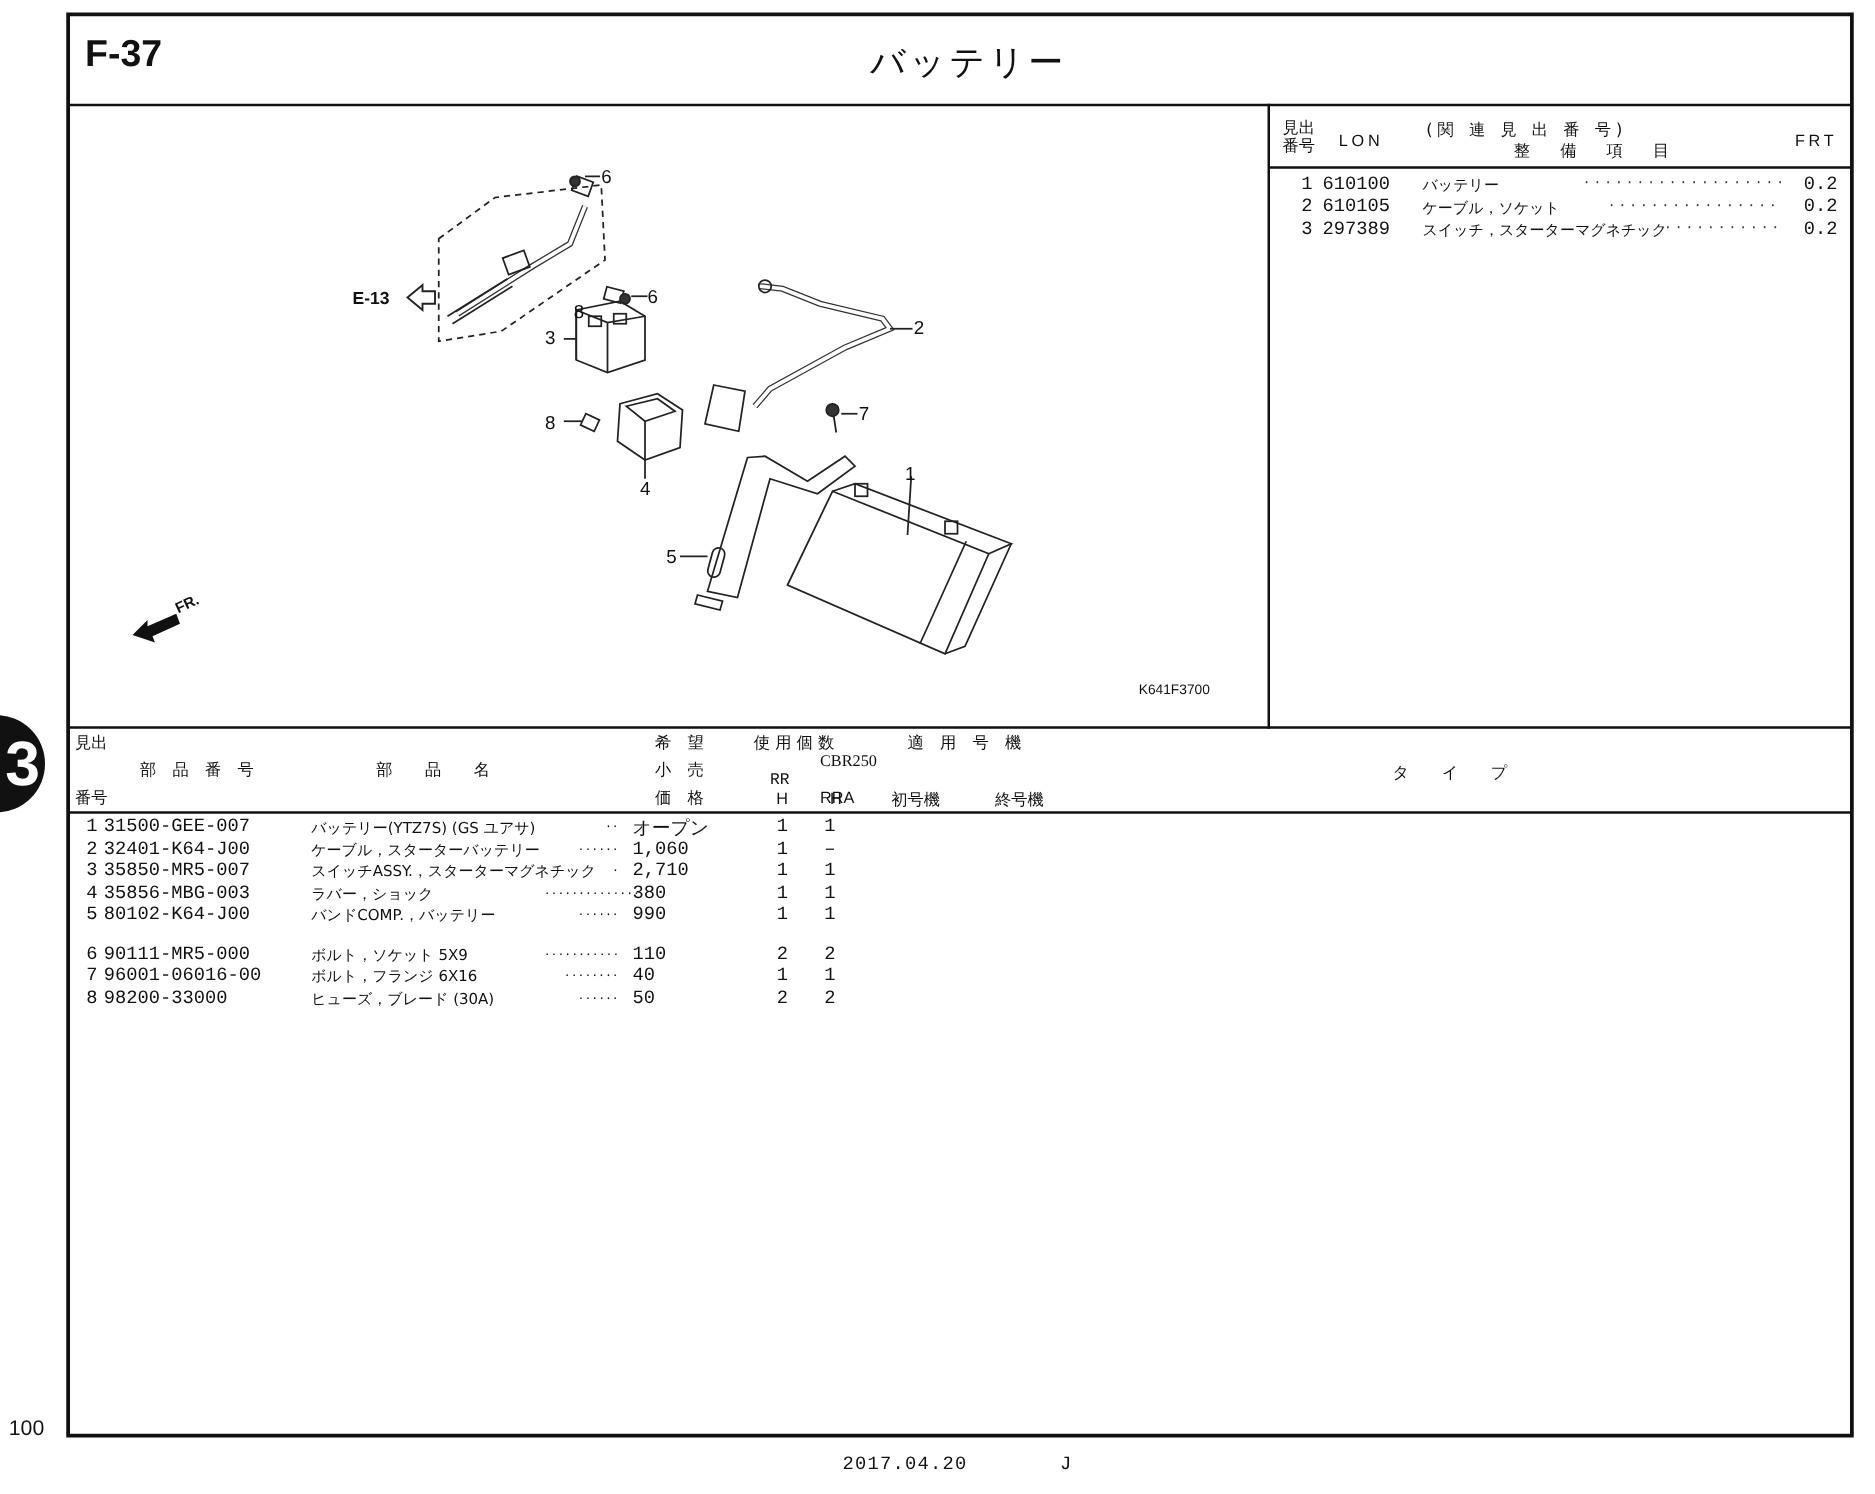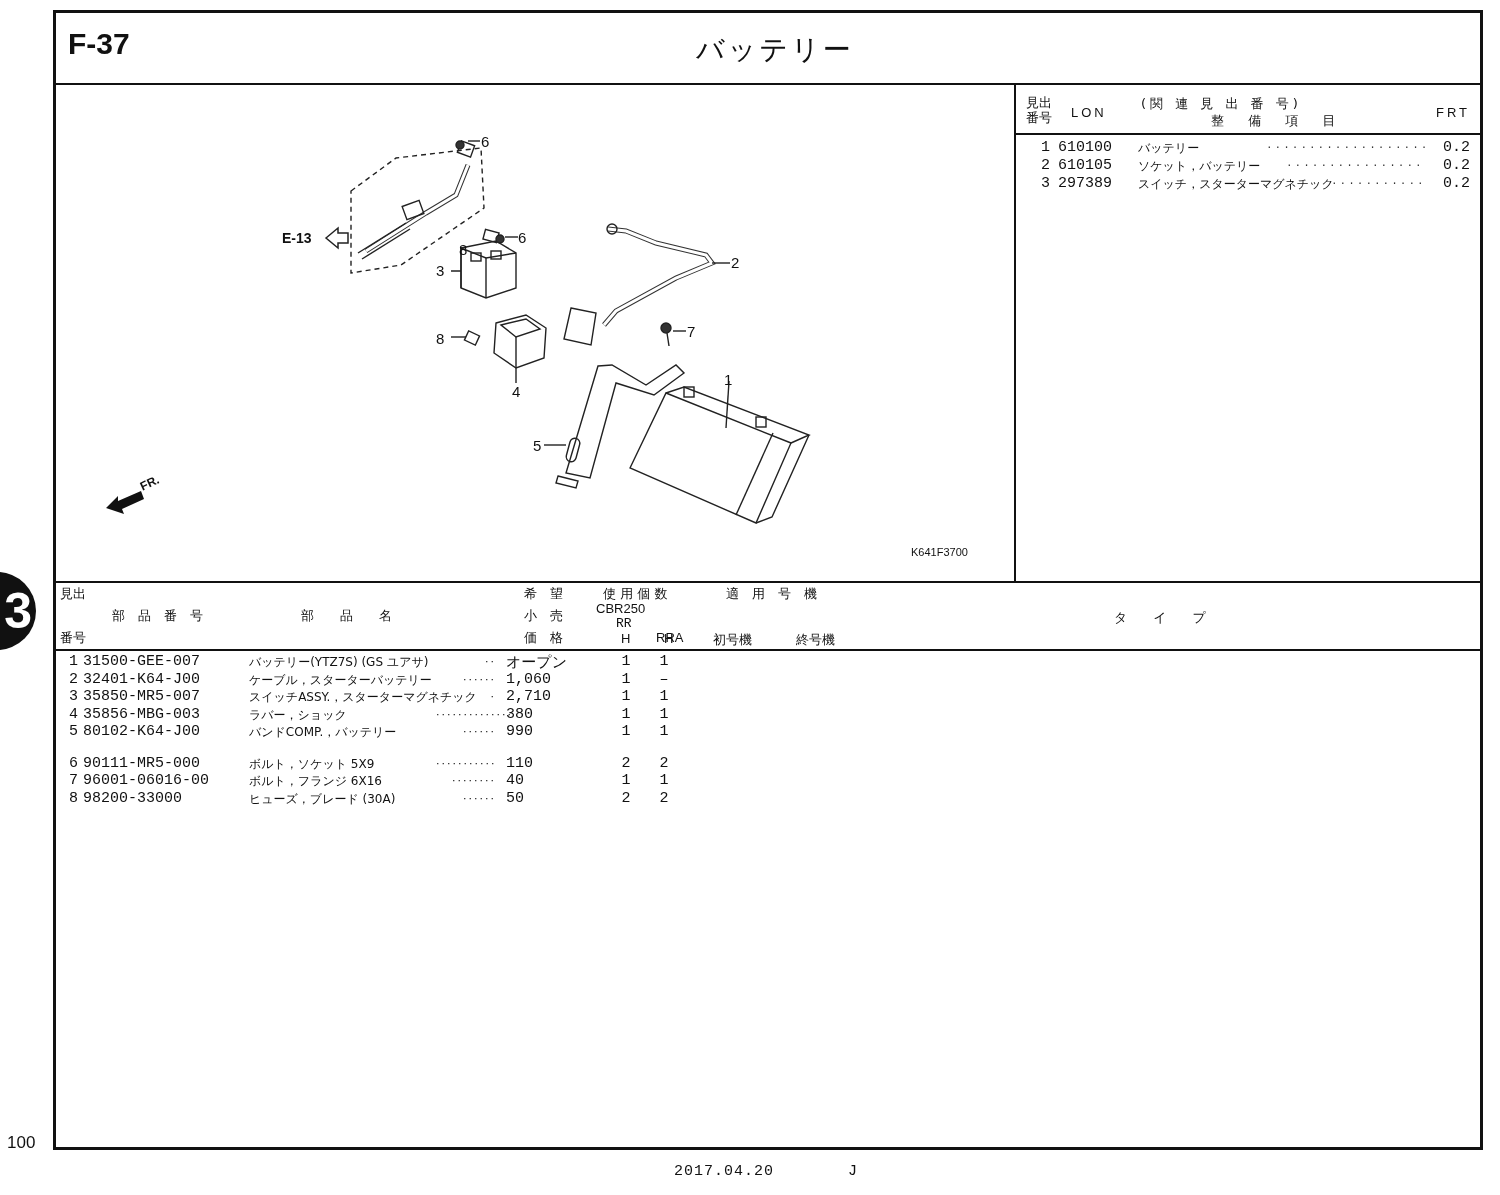--- a/index.html
+++ b/index.html
@@ -189,21 +189,21 @@
       <div class="lon-row">
         <span class="no">1</span>
         <span class="code">610100</span>
         <span class="name">バッテリー</span>
         <span class="dots">···········································</span>
         <span class="frt">0.2</span>
       </div>
       <div class="lon-row">
         <span class="no">2</span>
         <span class="code">610105</span>
-        <span class="name">ソケット，バッテリー</span>
+        <span class="name">ケーブル，ソケット</span>
         <span class="dots" style="left:270px">···········································</span>
         <span class="frt">0.2</span>
       </div>
       <div class="lon-row">
         <span class="no">3</span>
         <span class="code">297389</span>
         <span class="name">スイッチ，スターターマグネチック</span>
         <span class="dots" style="left:315px">···········································</span>
         <span class="frt">0.2</span>
       </div>
@@ -212,21 +212,21 @@
 
   <div class="parts-head">
     <span style="left:4px;top:2px">見出</span>
     <span style="left:4px;top:46px">番号</span>
     <span style="left:56px;top:24px">部　品　番　号</span>
     <span style="left:245px;top:24px">部　　品　　名</span>
     <span style="left:468px;top:2px">希　望</span>
     <span style="left:468px;top:24px">小　売</span>
     <span style="left:468px;top:46px">価　格</span>
     <span style="left:547px;top:2px">使 用 個 数</span>
-    <span style="left:540px;top:18px;font-family:Liberation Sans, sans-serif">CBR250</span>
+    <span style="left:600px;top:18px;font-family:Liberation Serif, serif">CBR250</span>
     <span style="left:560px;top:33px;font-family:Liberation Mono, monospace">RR</span>
     <span style="left:600px;top:47px;font-family:'Liberation Sans',sans-serif">RRA</span>
     <span style="left:565px;top:48px;font-family:'Liberation Sans',sans-serif">H</span>
     <span style="left:608px;top:48px;font-family:'Liberation Sans',sans-serif">H</span>
     <span style="left:670px;top:2px">適　用　号　機</span>
     <span style="left:657px;top:48px">初号機</span>
     <span style="left:740px;top:48px">終号機</span>
     <span style="left:1058px;top:26px">タ　　イ　　プ</span>
   </div>
 

